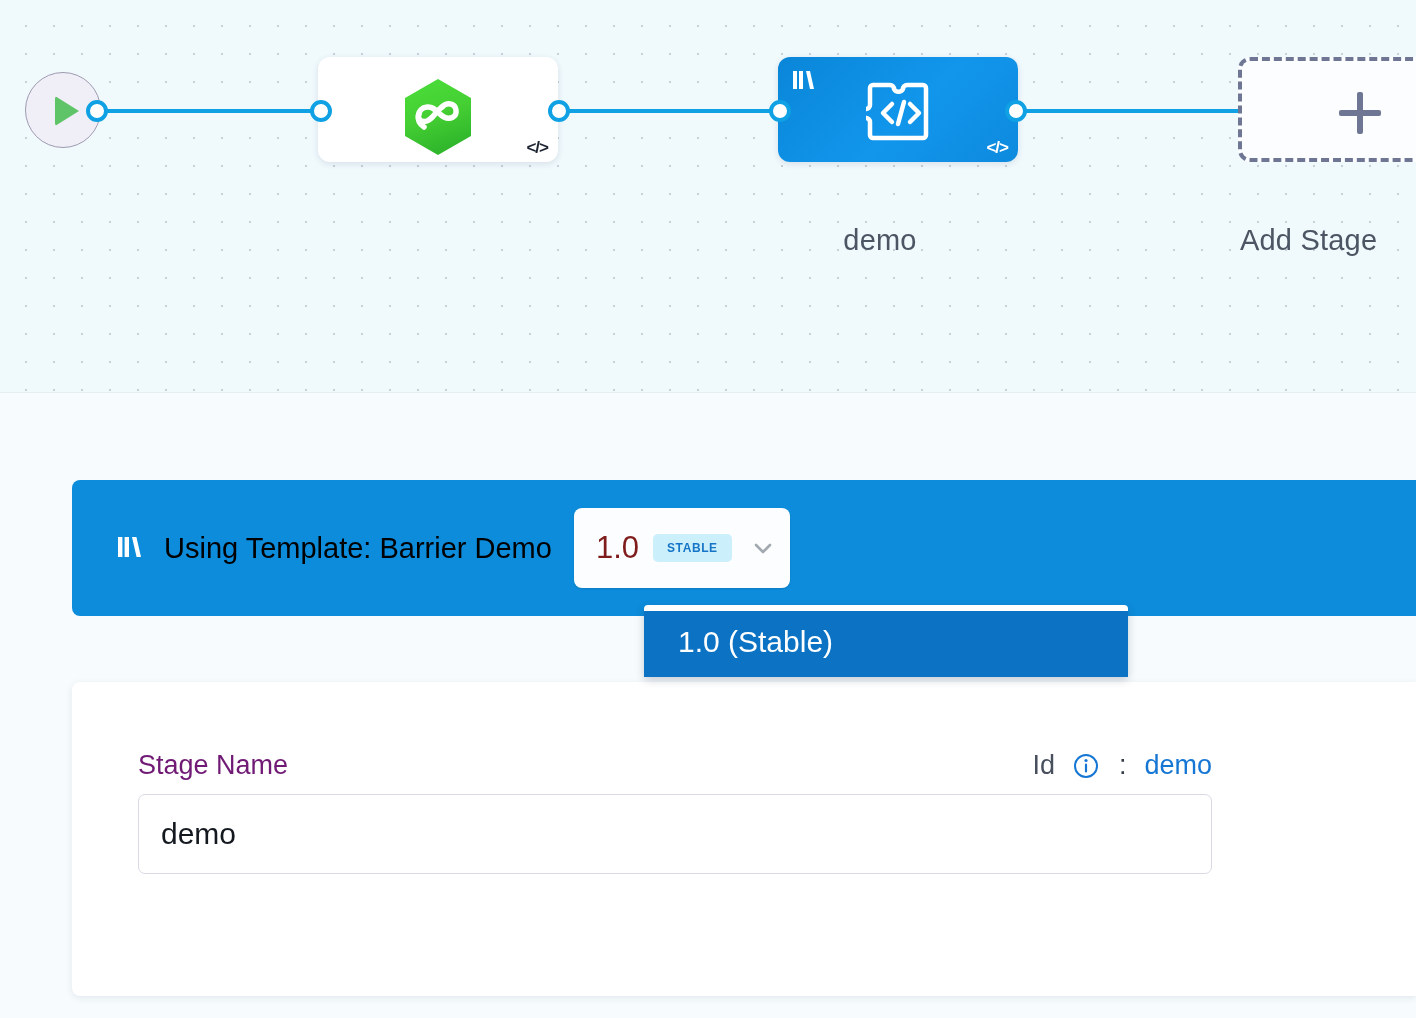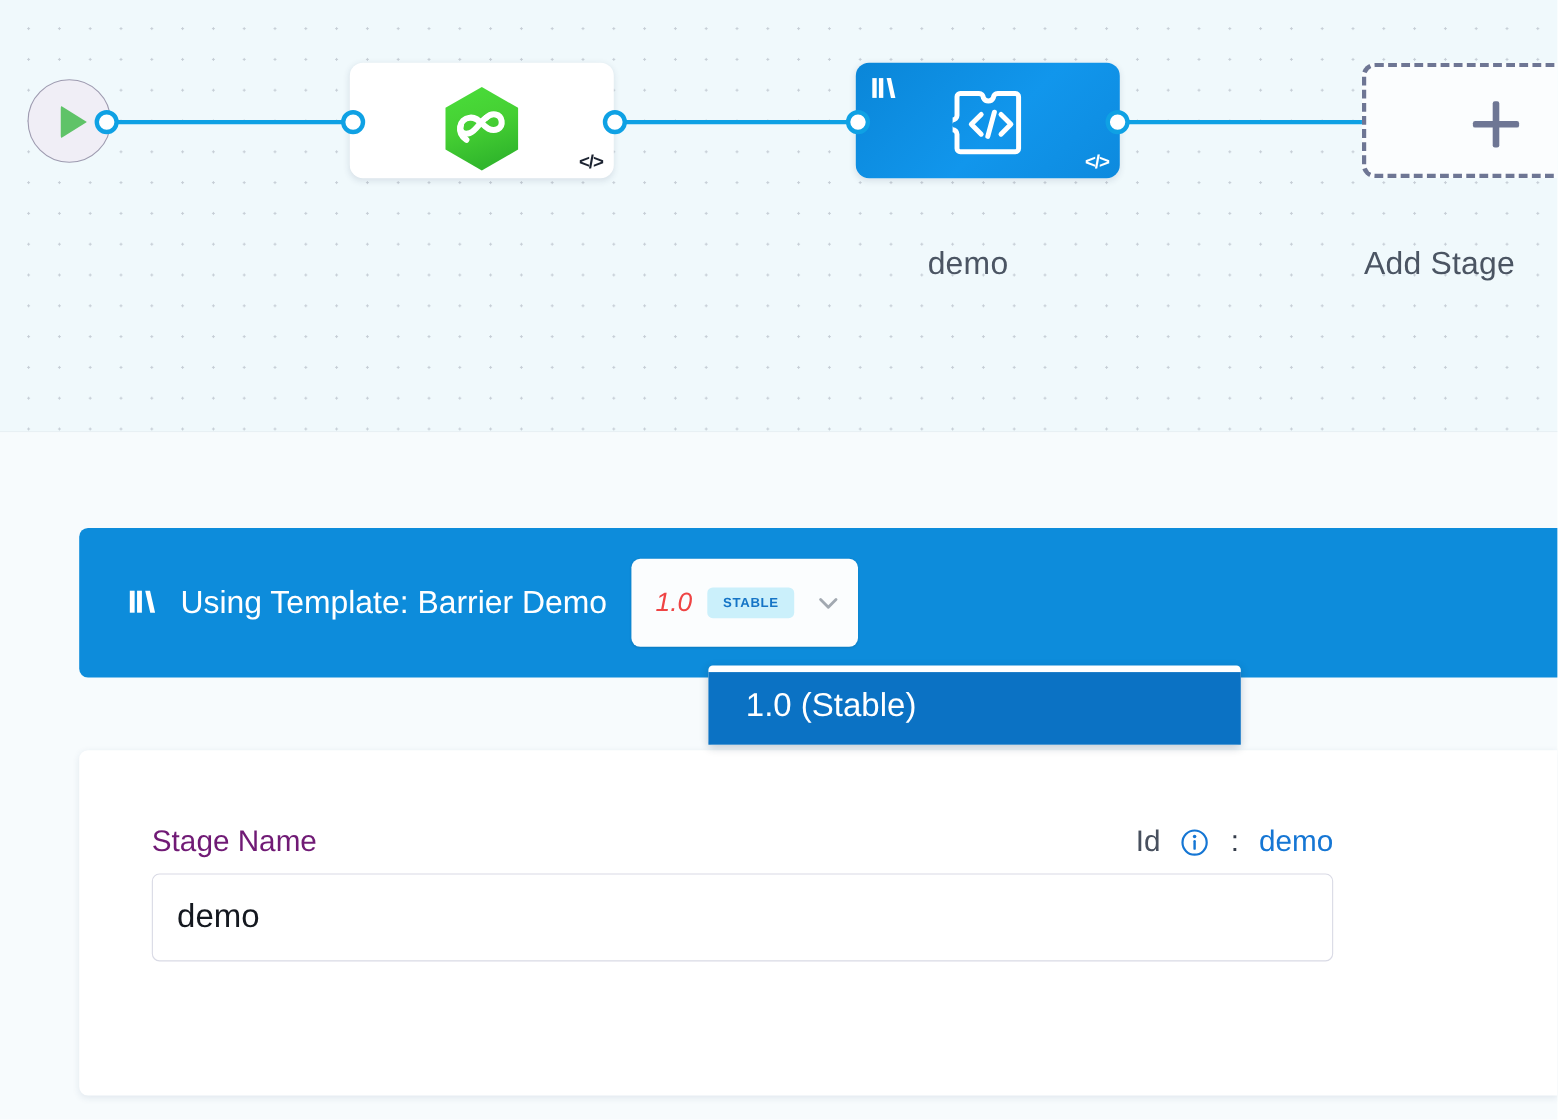--- a/index.html
+++ b/index.html
@@ -182,42 +182,41 @@
     width: 1344px; height: 136px;
     background: #0d8cdb;
     border-radius: 8px 0 0 8px;
     display: flex;
     align-items: center;
     padding-left: 44px;
     z-index: 2;
   }
   .tpl-banner .tpl-icon { position: relative; top: 1px; }
   .tpl-banner-text {
-    color: #ffffff;
+    color: #000000;
     font-size: 29px;
     margin-left: 20px;
     margin-right: 22px;
     white-space: nowrap;
   }
 
   .version-select {
     background: #fbfdfe;
     border-radius: 8px;
     height: 80px;
     display: flex;
     align-items: center;
     padding: 0 14px 0 22px;
     gap: 14px;
     cursor: pointer;
     box-shadow: 0 1px 2px rgba(0,0,0,0.12);
   }
   .version-num {
-    font-size: 24px;
-    color: #ef4444;
-    font-style: italic;
+    font-size: 31px;
+    color: #7f1d1d;
   }
   .stable-badge {
     background: #cbf0fb;
     color: #1675c6;
     font-size: 12px;
     font-weight: bold;
     letter-spacing: 0.6px;
     padding: 7px 14px;
     border-radius: 5px;
   }

